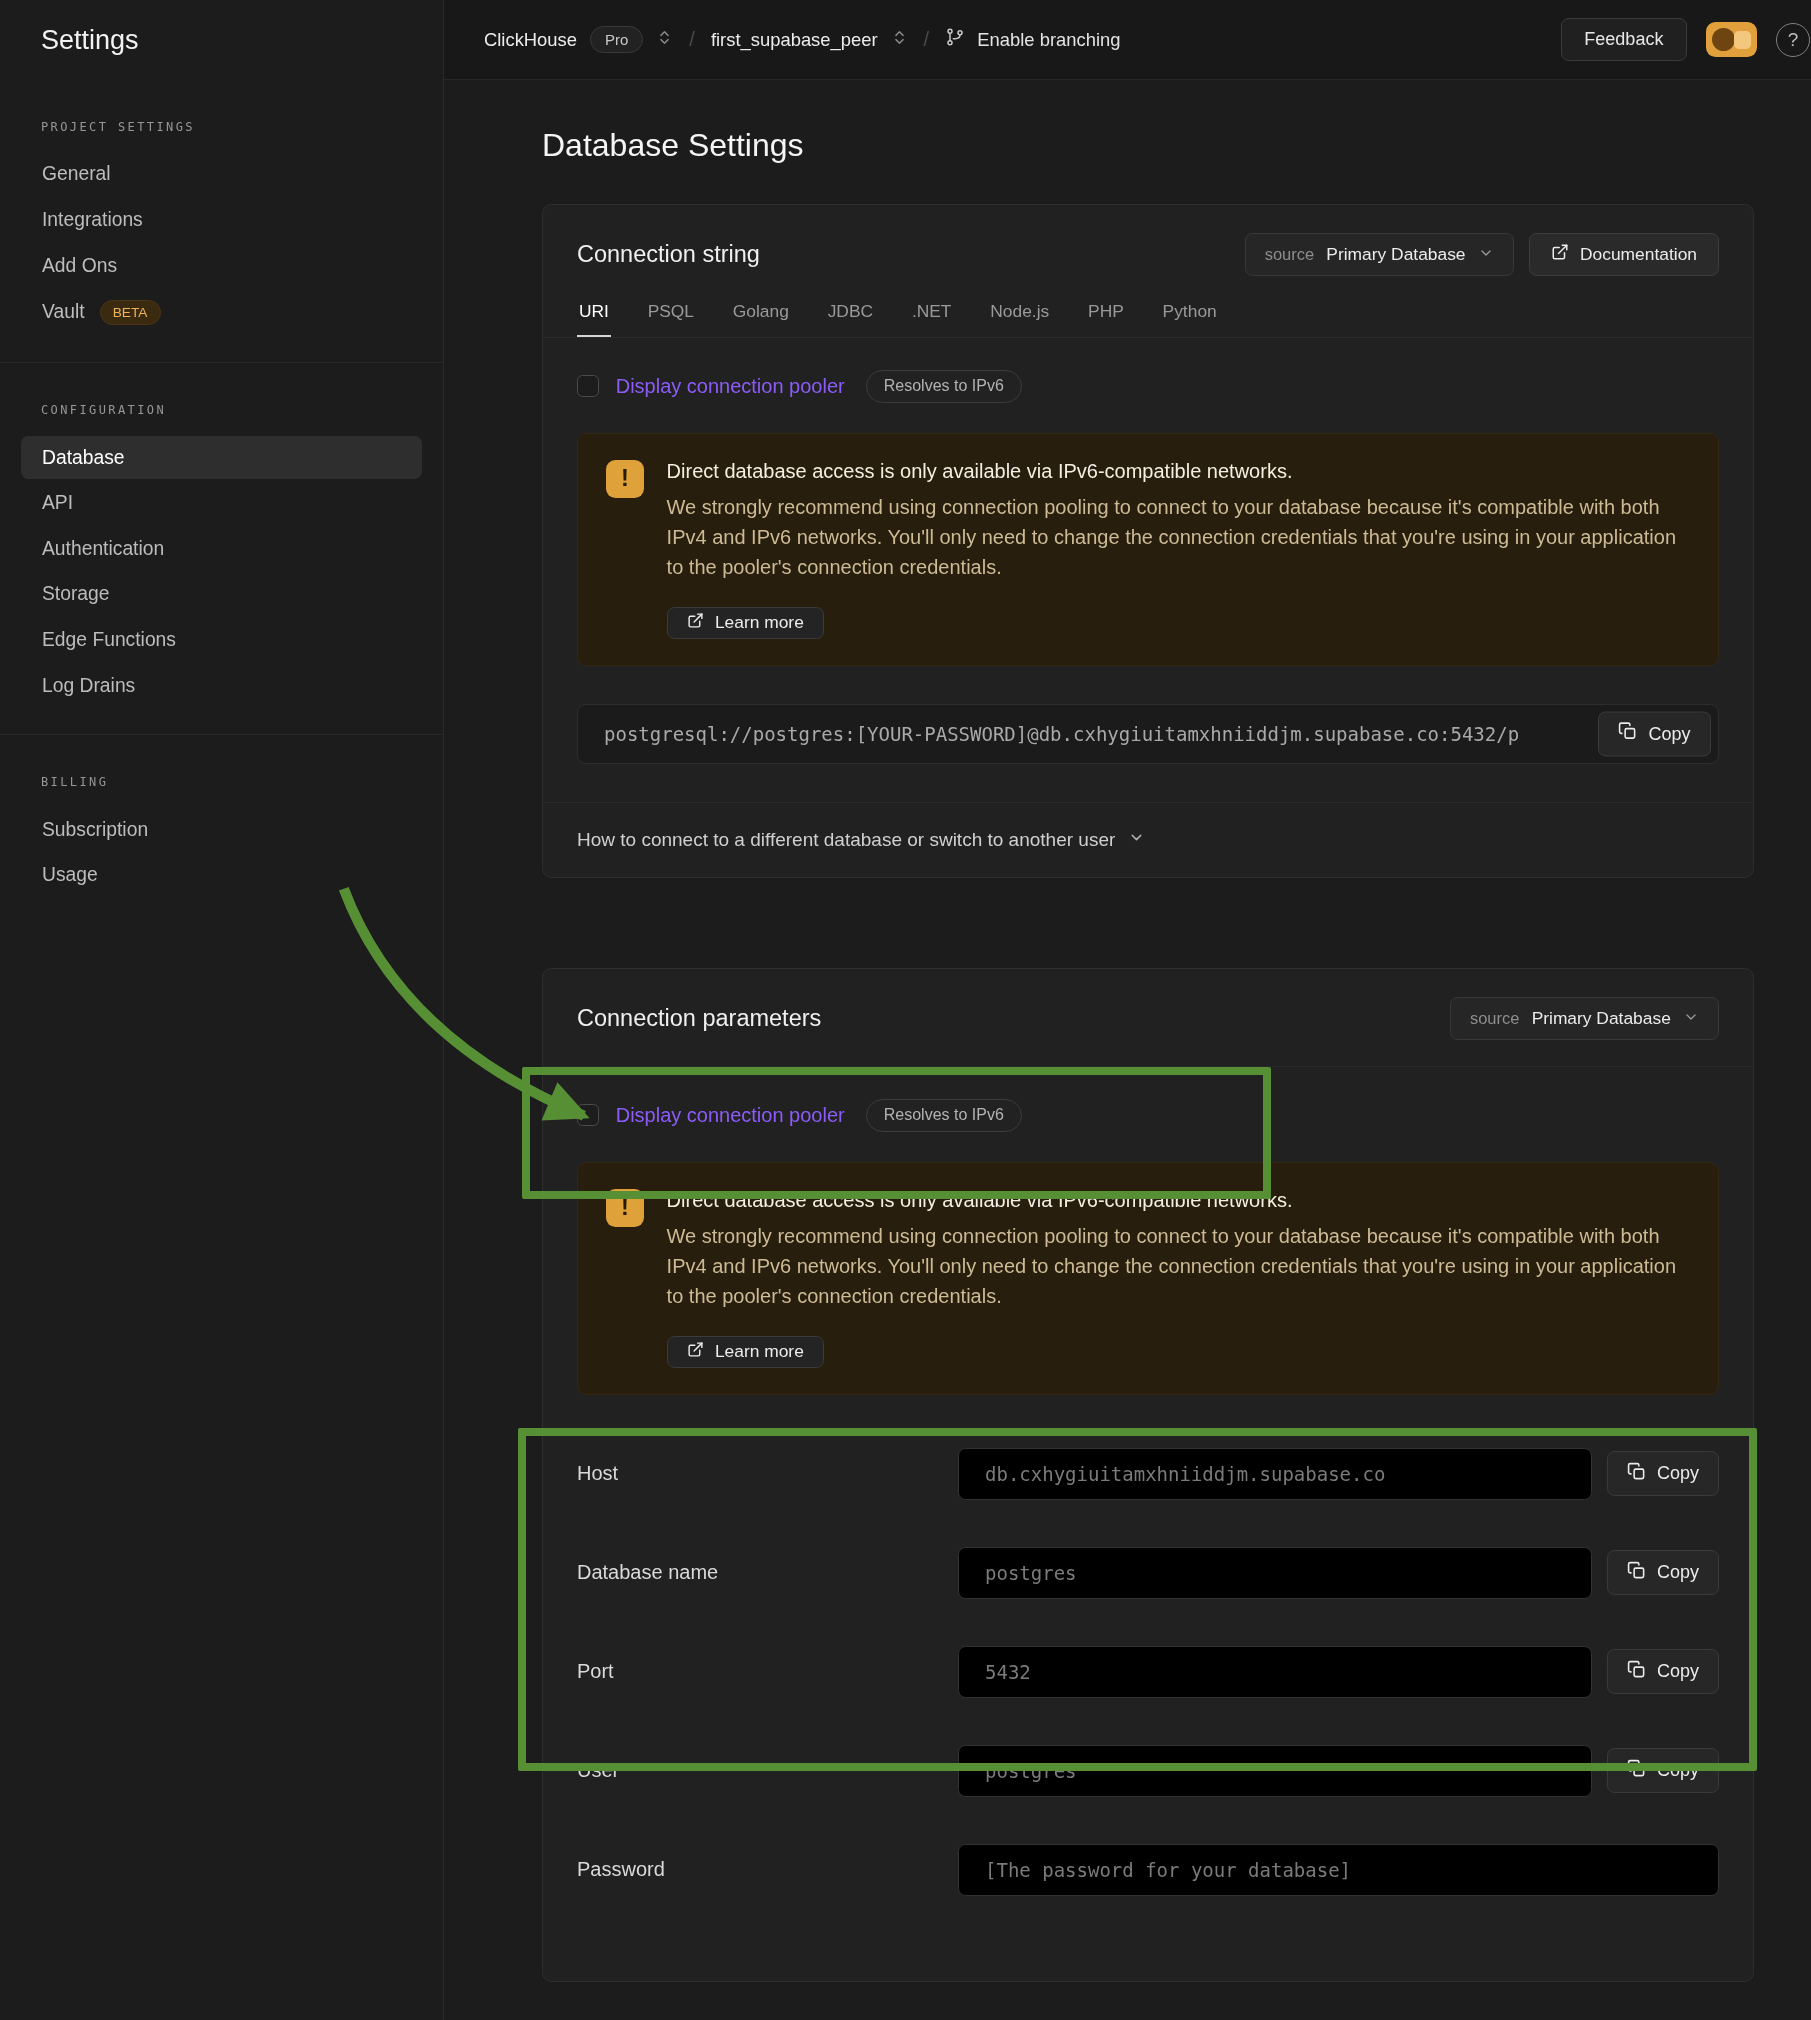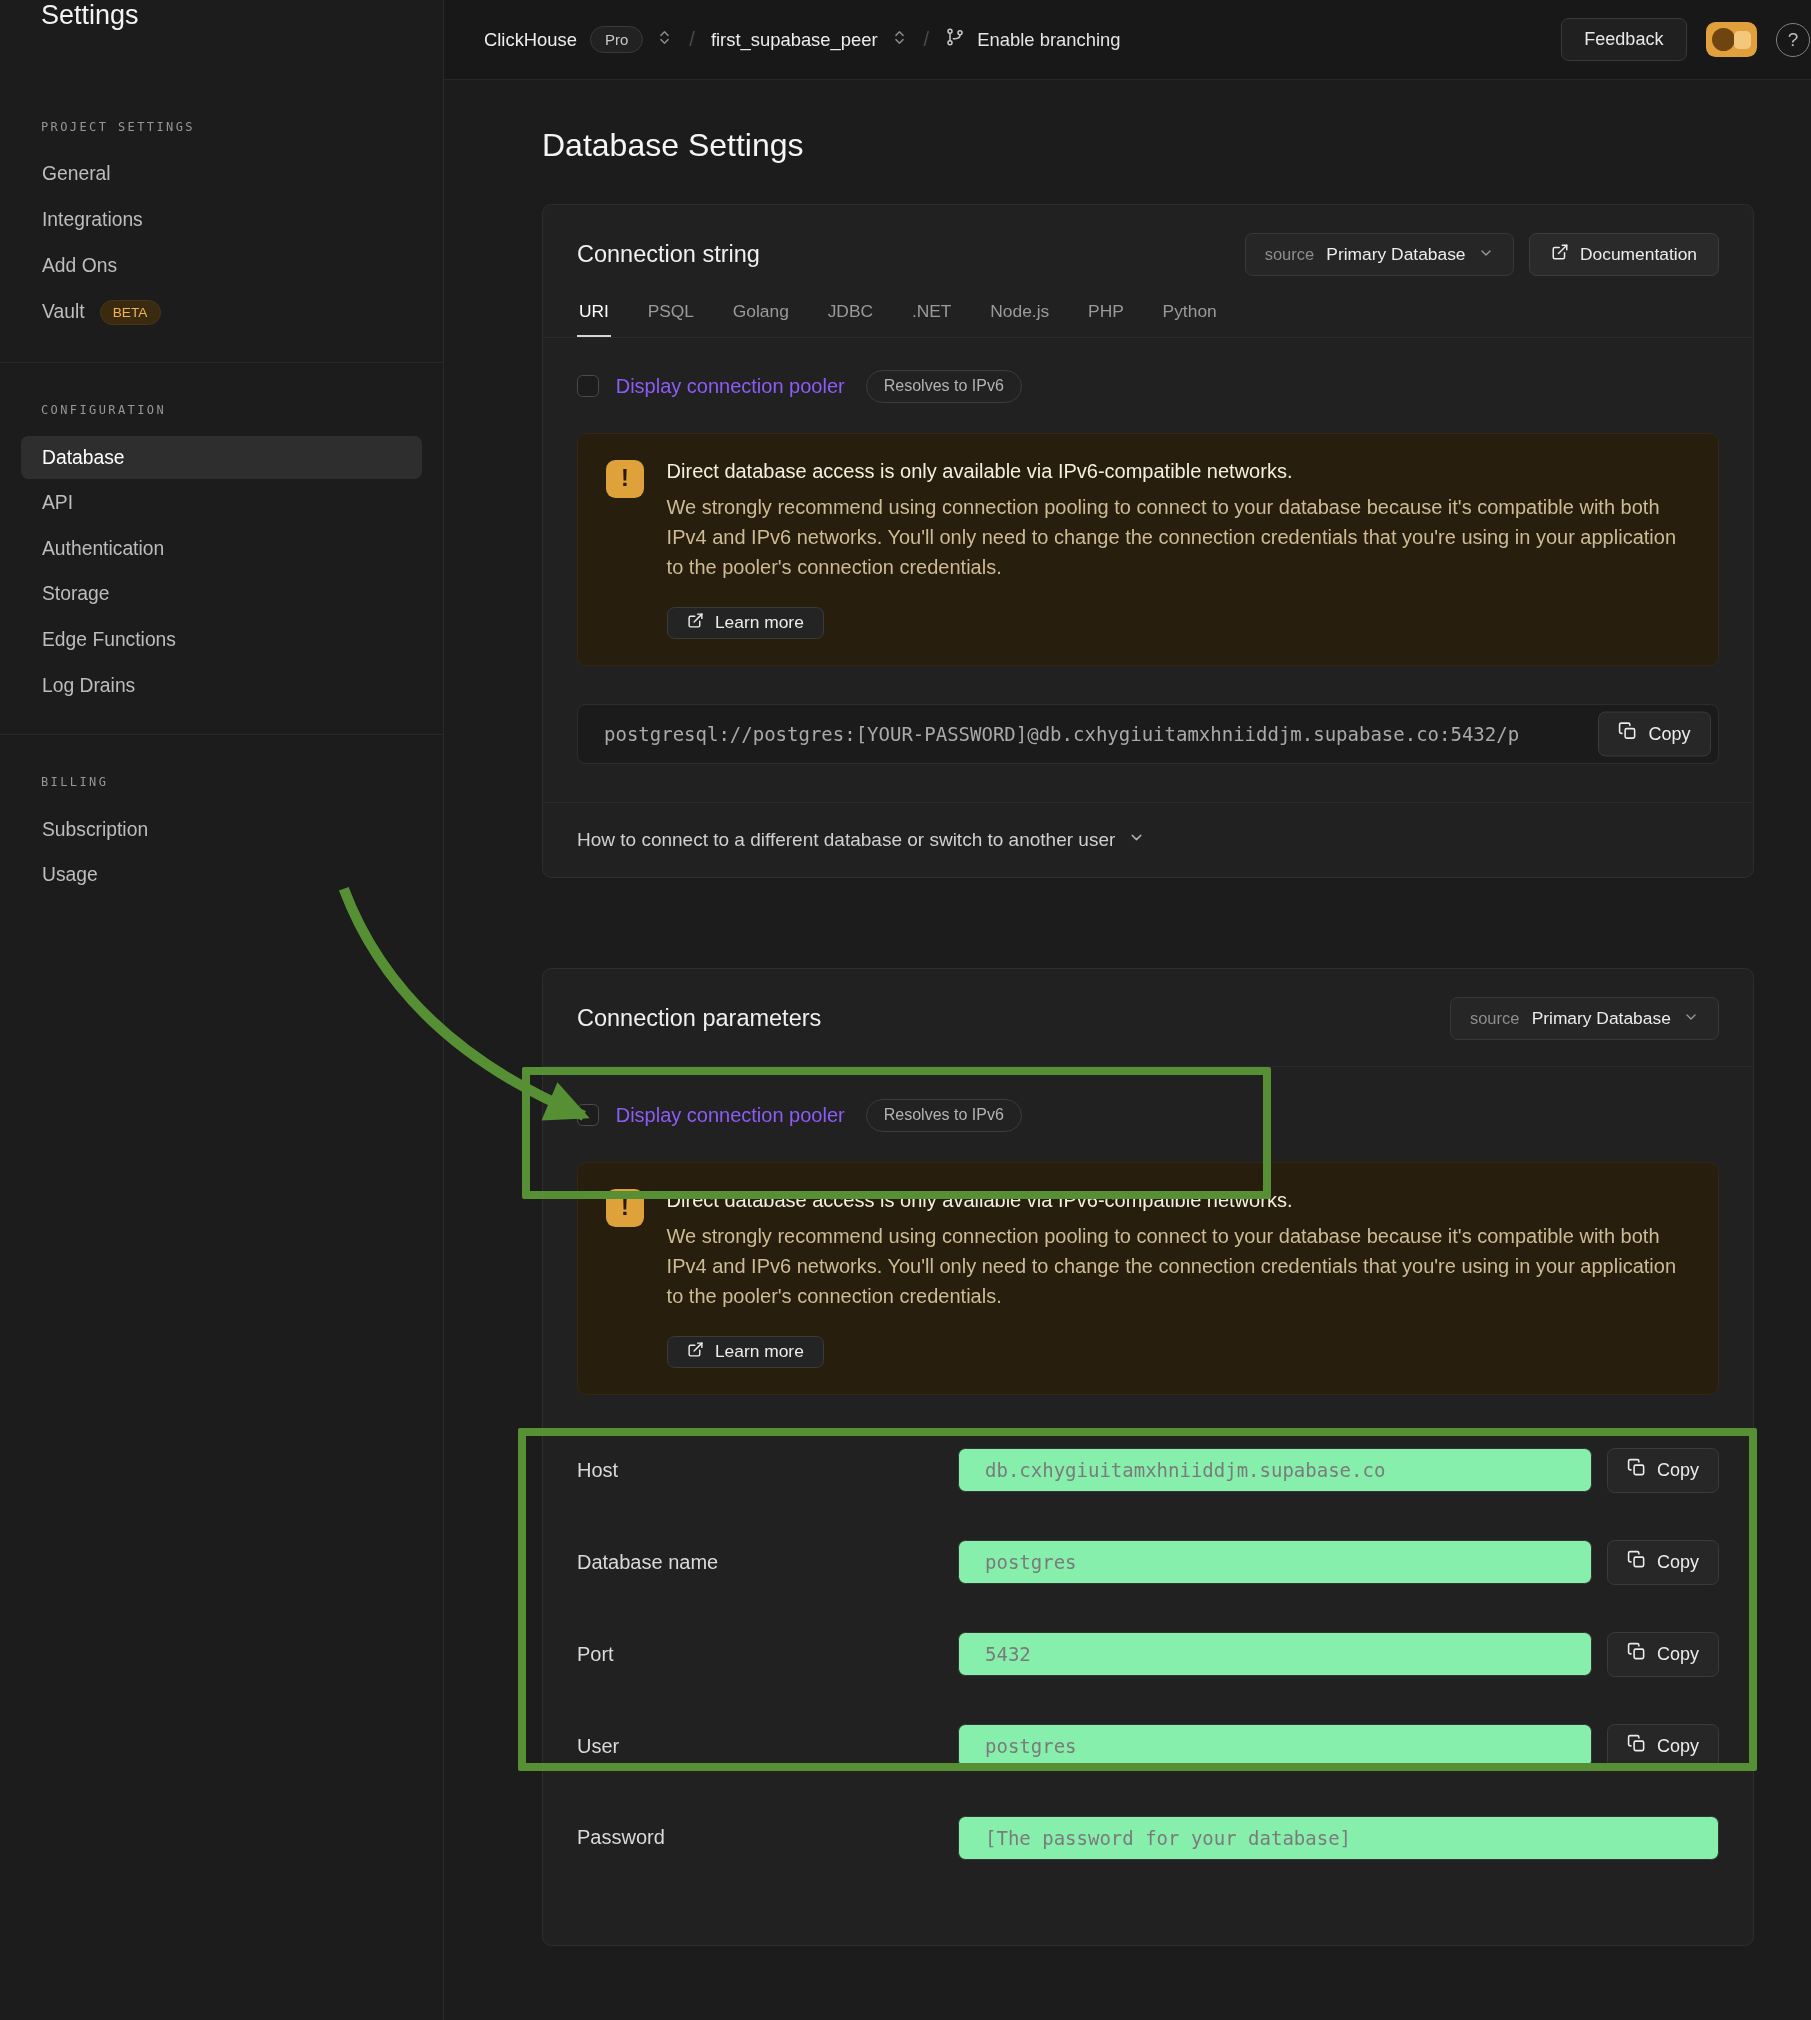--- a/index.html
+++ b/index.html
@@ -6,21 +6,21 @@
   html,body { margin:0; padding:0; }
   body {
     width:1812px; height:2021px; overflow:hidden; position:relative;
     background:#1c1c1c; color:#ededed;
     font-family:"Liberation Sans", sans-serif;
   }
   .app { display:flex; width:100%; height:100%; }
 
   
   .sidebar { width:444px; flex:none; background:#1c1c1c; border-right:0.9px solid #2a2a2a; }
-  .sidebar-header { height:80px; display:flex; padding:0 41px; font-size:27px; color:#f3f3f3; }
+  .sidebar-header { height:80px; display:flex; align-items:center; padding:0 41px; font-size:27px; color:#f3f3f3; }
   .side-section { padding:30px 0 24.5px; }
   .side-heading { font-family:"DejaVu Sans Mono", monospace; font-size:12px; letter-spacing:2.4px; color:#979797; padding:0 41px; margin-bottom:19px;margin-top:10px; }
   .side-item { display:flex; align-items:center; gap:15px; margin:2.8px 21px; padding:10.4px 21px; border-radius:7.5px; font-size:19.3px; color:#bdbdbd; cursor:pointer; }
   .side-item.active { background:#2e2e2e; color:#ffffff; }
   .side-divider { height:0.9px; background:#282828; }
   .beta-badge { font-size:13.7px; color:#f0b35c; background:#3a2a10; border:0.9px solid #4a3516; padding:3.8px 12.2px; border-radius:941px; }
 
   
   .main-col { flex:1; display:flex; flex-direction:column; min-width:0; }
   .topbar { height:80px; flex:none; display:flex; align-items:center; justify-content:space-between; padding:0 19px 0 40px; border-bottom:0.9px solid #262626; background:#181818; overflow:hidden; }
@@ -75,21 +75,21 @@
   .code-input { height:60px; display:flex; align-items:center; background:#1b1b1b; border:0.9px solid #2e2e2e; border-radius:8.5px; padding:0 151px 0 26px; font-family:"DejaVu Sans Mono", monospace; font-size:19px; color:#a9a9a9; white-space:nowrap; overflow:hidden; }
   .copy-btn { height:45px; padding:0 19px; background:#272727; border-color:#3b3b3b; font-size:18px; }
   .code-copy { position:absolute; right:8.5px; top:50%; transform:translateY(-50%); }
 
   .card-foot { border-top:0.9px solid #2a2a2a; padding:26px 34px; display:flex; gap:13px; font-size:19px; color:#d0d0d0; cursor:pointer; }
 
   .params { margin-top:53px; }
   .param-row { display:flex; align-items:center; margin-top:47px; }
   .param-row:first-child { margin-top:0; }
   .param-label { flex:0 0 381px; font-size:20px; color:#dadada; }
-  .param-input { flex:1; height:44px; display:flex; align-items:center; padding:0 26px; background:#86efac; border:0.9px solid #333333; border-radius:7.5px; font-family:"DejaVu Sans Mono", monospace; font-size:19px; color:#7b7b7b; white-space:nowrap; overflow:hidden; }
+  .param-input { flex:1; height:52px; display:flex; align-items:center; padding:0 26px; background:#000000; border:0.9px solid #333333; border-radius:7.5px; font-family:"DejaVu Sans Mono", monospace; font-size:19px; color:#7b7b7b; white-space:nowrap; overflow:hidden; }
   .param-copy { margin-left:15px; }
 
   
   .anno-rect { position:absolute; border:8.5px solid #578f35; border-radius:1.9px; z-index:60; pointer-events:none; }
   .anno-svg { position:absolute; left:0; top:0; width:1812px; height:2021px; z-index:59; pointer-events:none; }
 </style>
 </head>
 <body>
 
 <div class="app">

